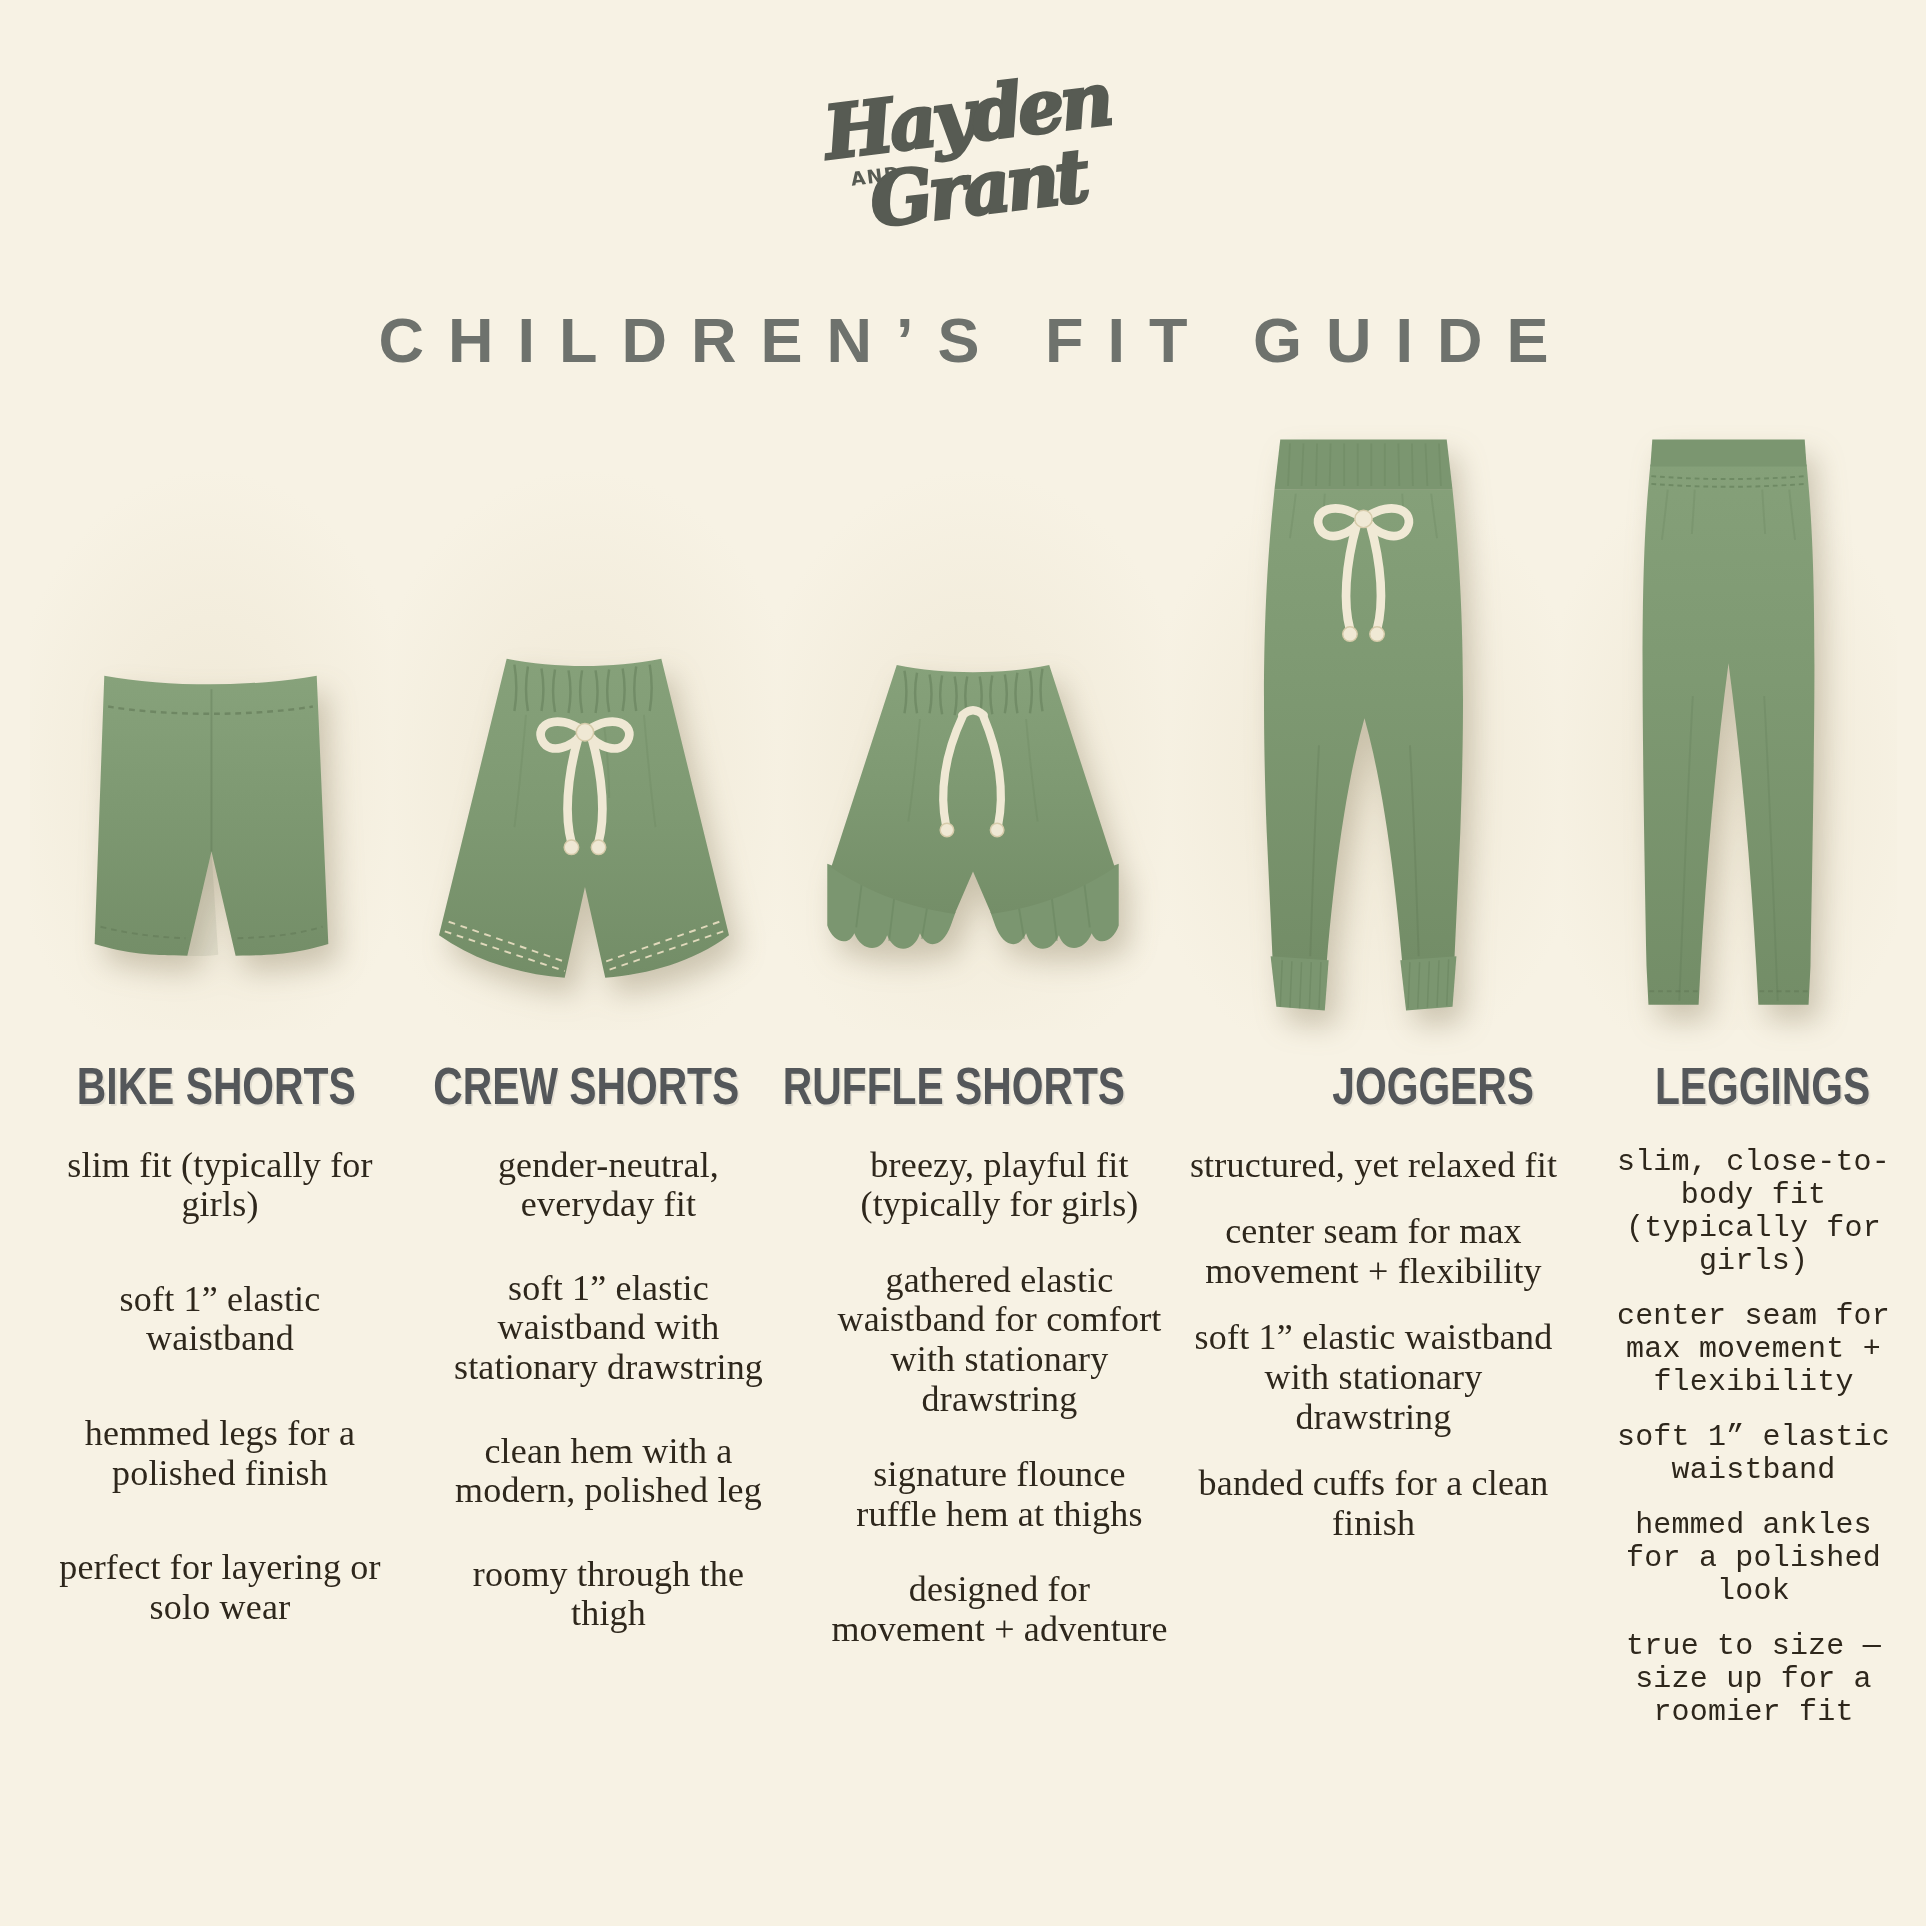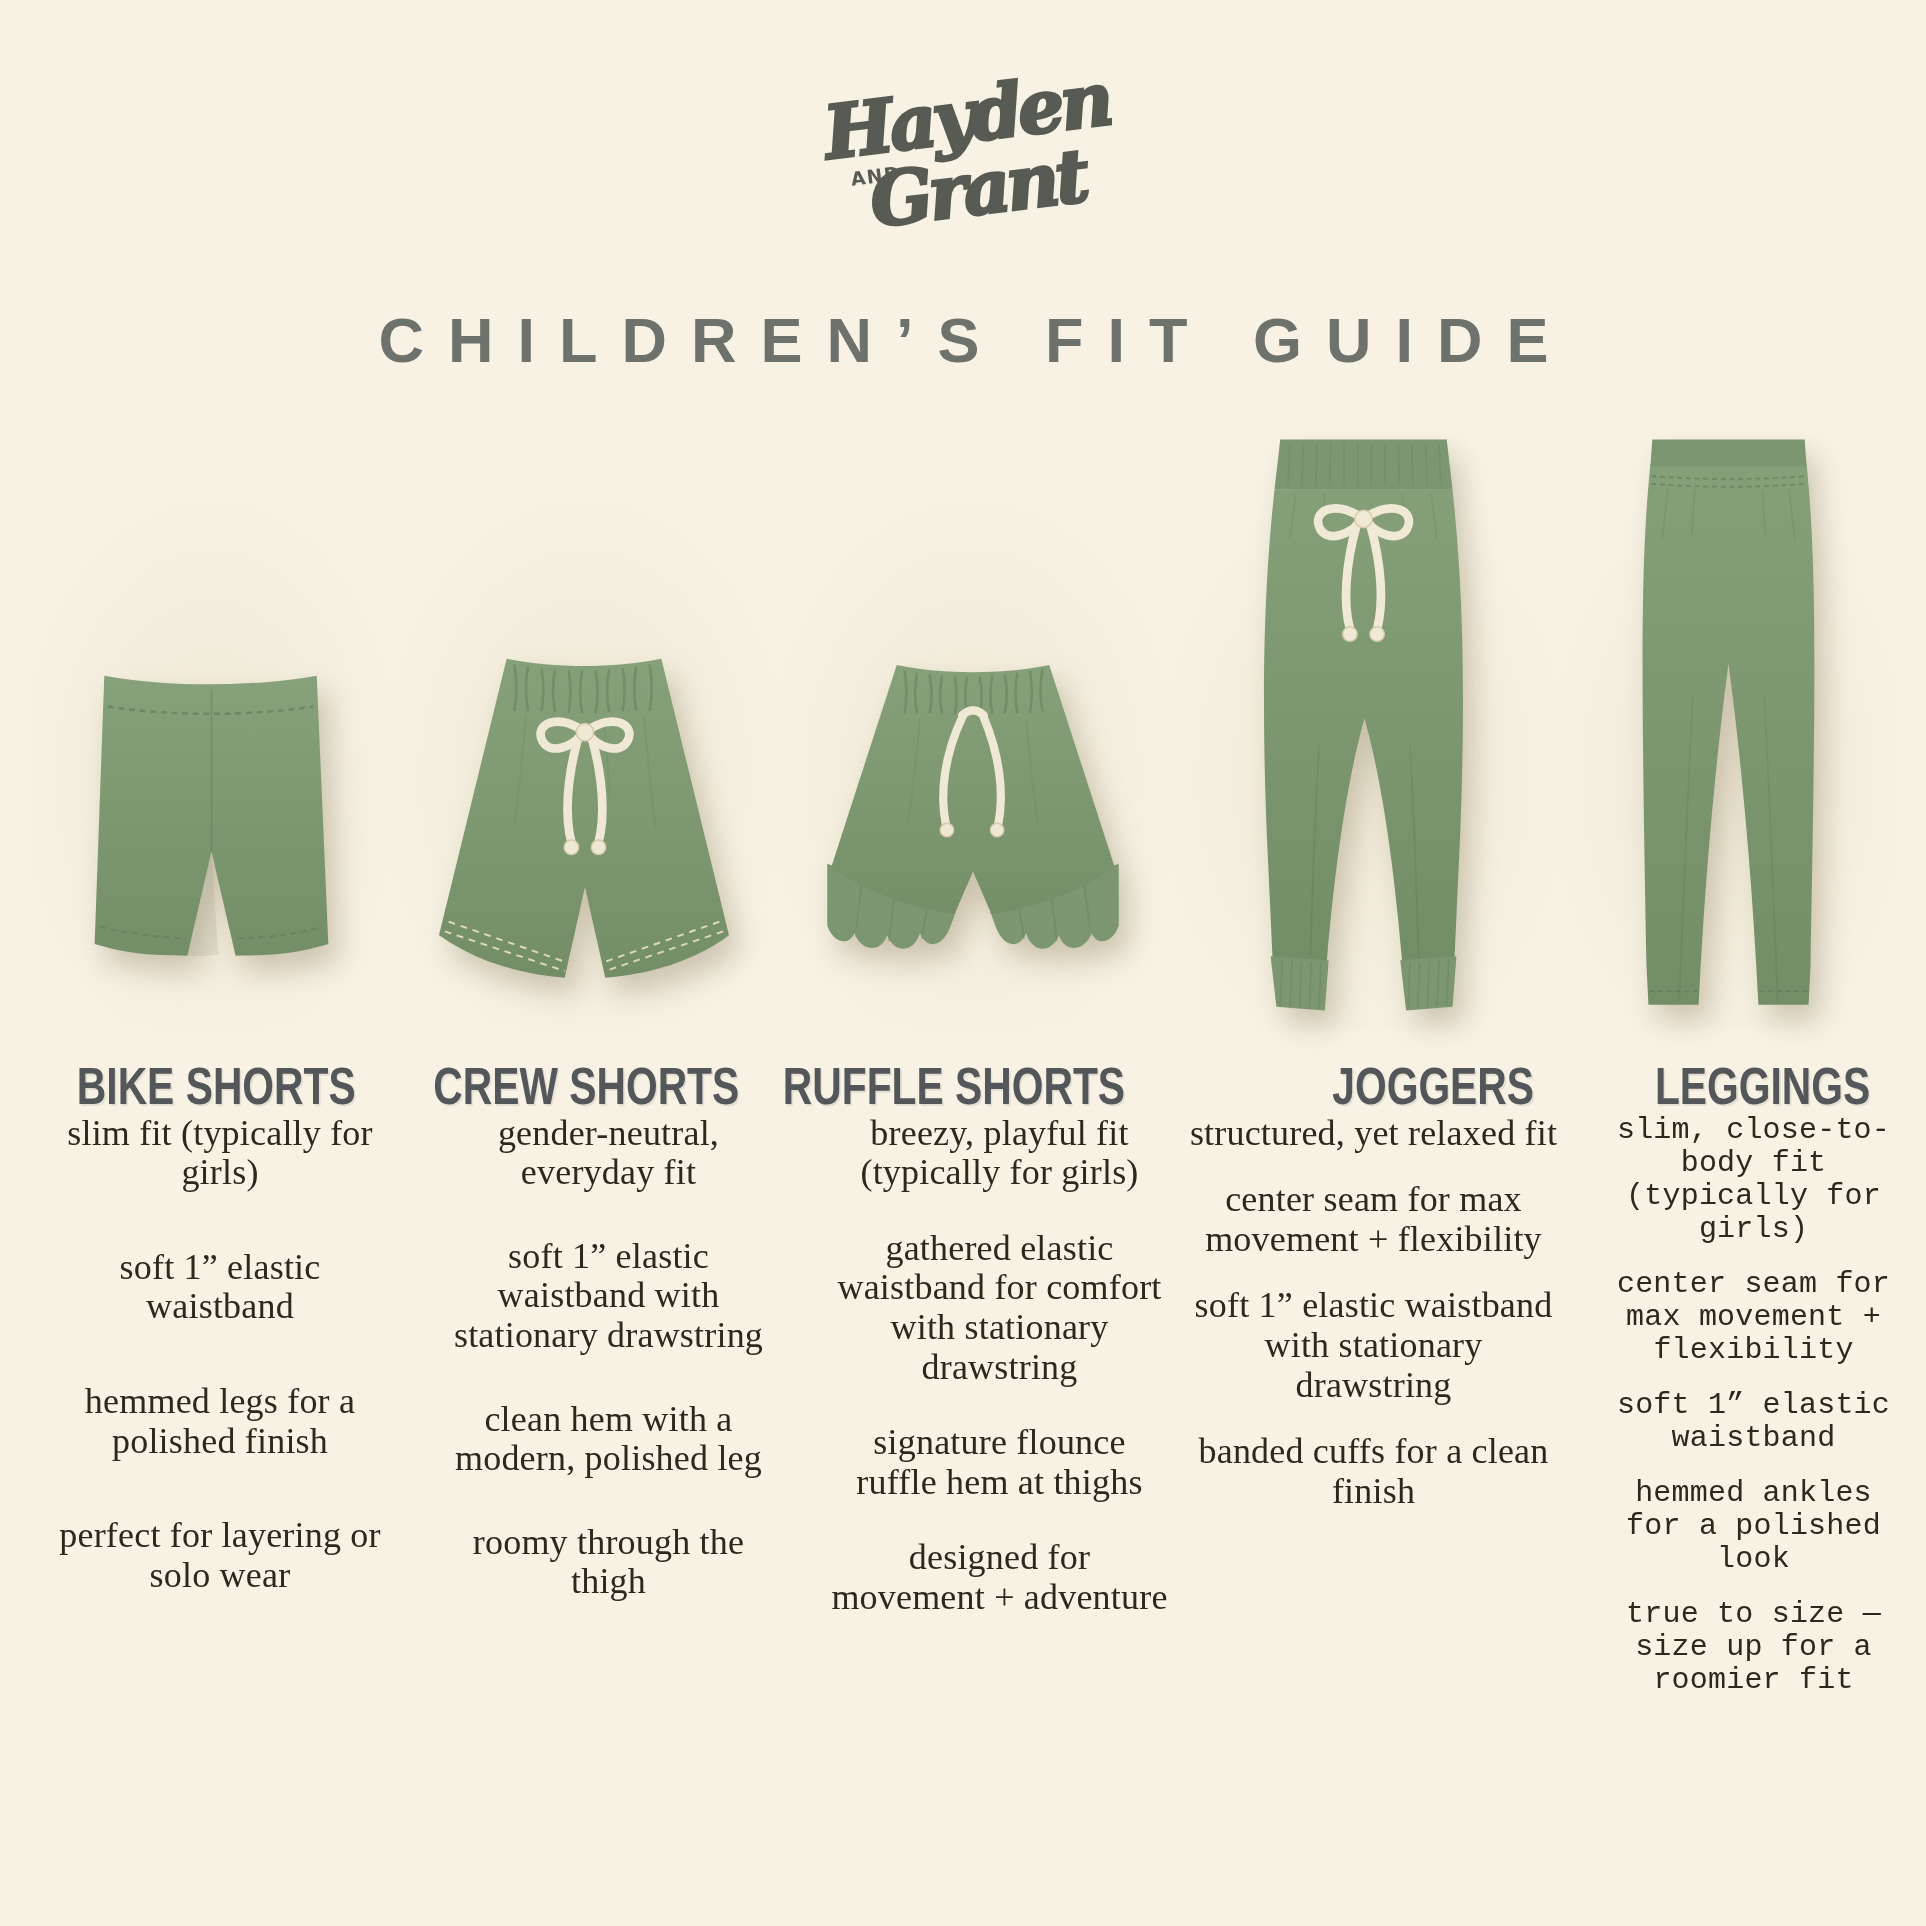--- a/index.html
+++ b/index.html
@@ -49,20 +49,21 @@
     font-weight:bold;
     font-size:51px;
     line-height:1.05;
     color:#54575a;
     white-space:nowrap;
     transform:scaleX(0.80);
     transform-origin:50% 50%;
     text-shadow:2px 2px 0 rgba(87,91,90,0.12);
   }
   .features{
+    margin-top:32px;
     display:flex;flex-direction:column;
     text-align:center;
     color:#2e271c;
   }
   .features p{margin:0;font-size:36px;line-height:1.10;letter-spacing:0.2px;}
   .gap-1{gap:55px;max-width:342px;}
   .gap-2{gap:44px;max-width:337px;}
   .gap-3{gap:36px;max-width:337px;}
   .gap-4{gap:27px;max-width:371px;}
   .gap-5{gap:22px;max-width:287px;}

